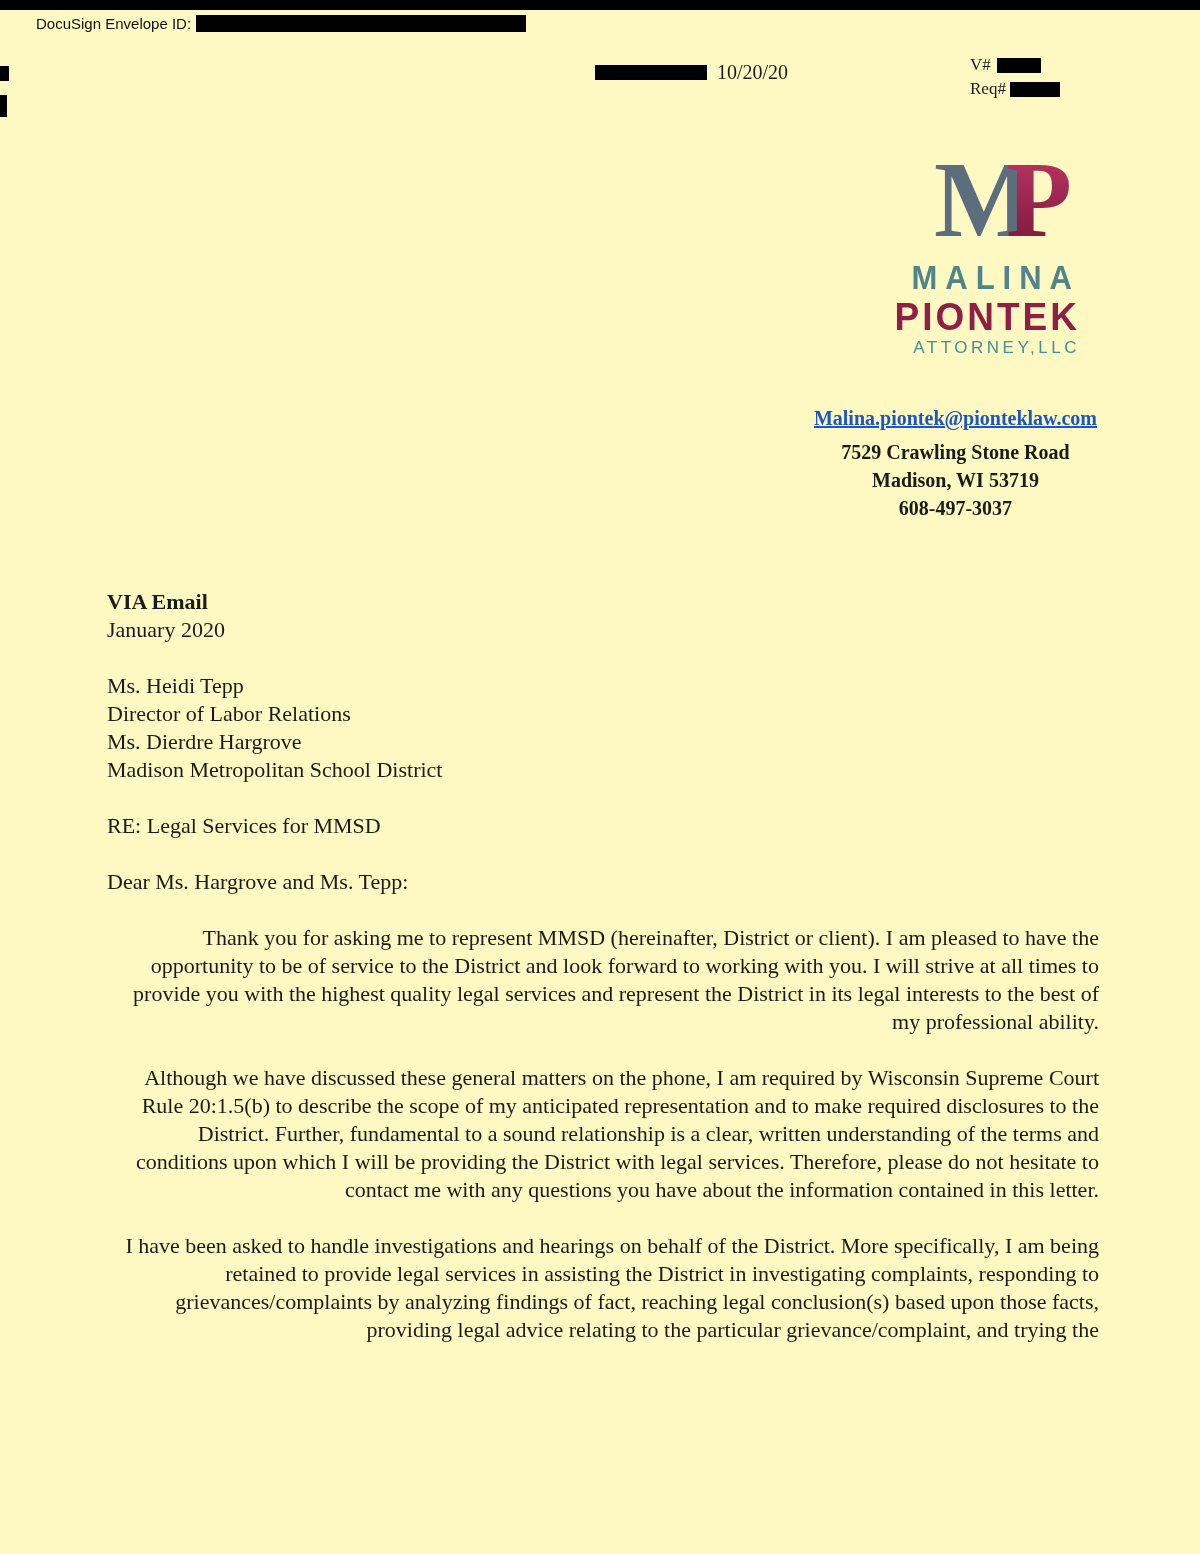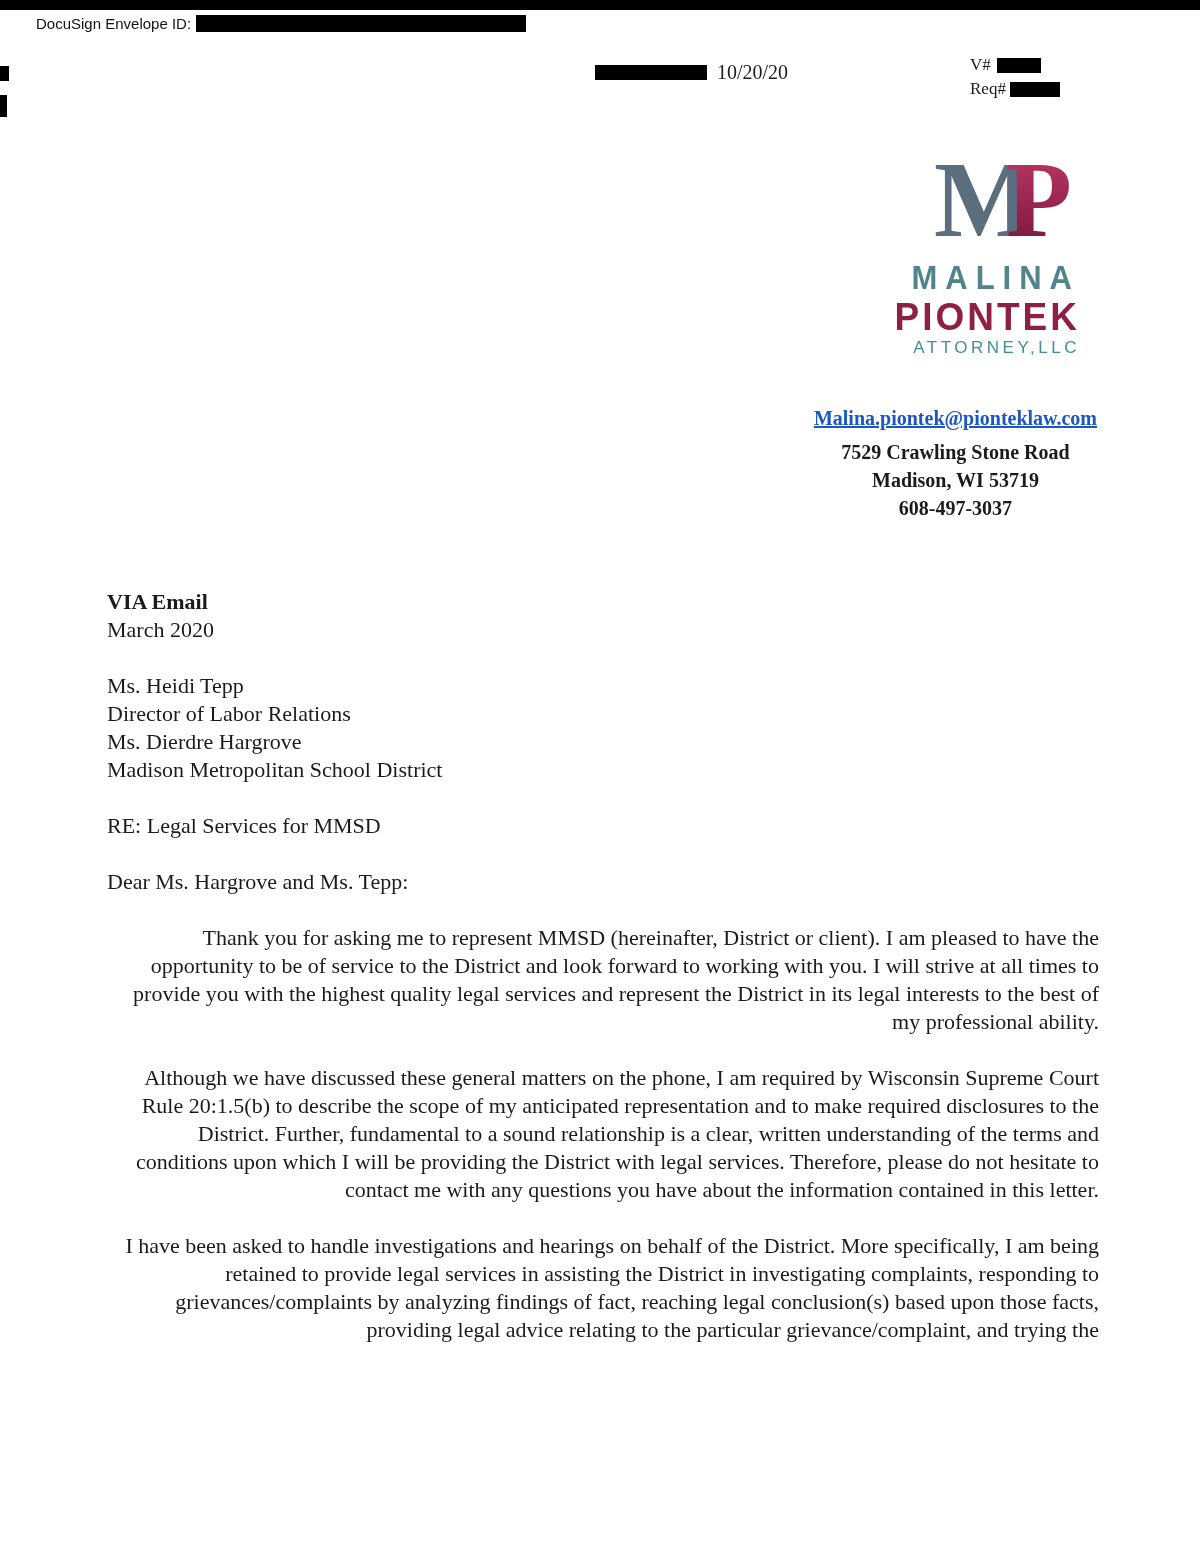--- a/index.html
+++ b/index.html
@@ -2,21 +2,21 @@
 <html><head>
 <meta charset="utf-8">
 <style>
   * { margin: 0; padding: 0; box-sizing: border-box; }
   html, body { background: #888; }
   .page {
     position: relative;
     width: 1200px;
     height: 1554px;
     margin: 0 auto;
-    background: #ffffff;
+    background: #fef9c3;
     overflow: hidden;
     font-family: "Liberation Serif", serif;
     color: #1b1b1b;
   }
   
   .top-edge {
     position: absolute; top: 0; left: 0;
     width: 1200px; height: 10px; background: #000;
   }
   .docusign-row {
@@ -158,21 +158,21 @@
 
   <div class="contact">
     <a class="email" href="#">Malina.piontek@pionteklaw.com</a>
     <div>7529 Crawling Stone Road</div>
     <div>Madison, WI 53719</div>
     <div>608-497-3037</div>
   </div>
 
   <div class="letter">
     <div class="via">VIA Email</div>
-    <div class="block">March 2020</div>
+    <div class="block">January 2020</div>
 
     <div class="block">
       <div>Ms. Heidi Tepp</div>
       <div>Director of Labor Relations</div>
       <div>Ms. Dierdre Hargrove</div>
       <div>Madison Metropolitan School District</div>
     </div>
 
     <div class="block">RE: Legal Services for MMSD</div>
 

